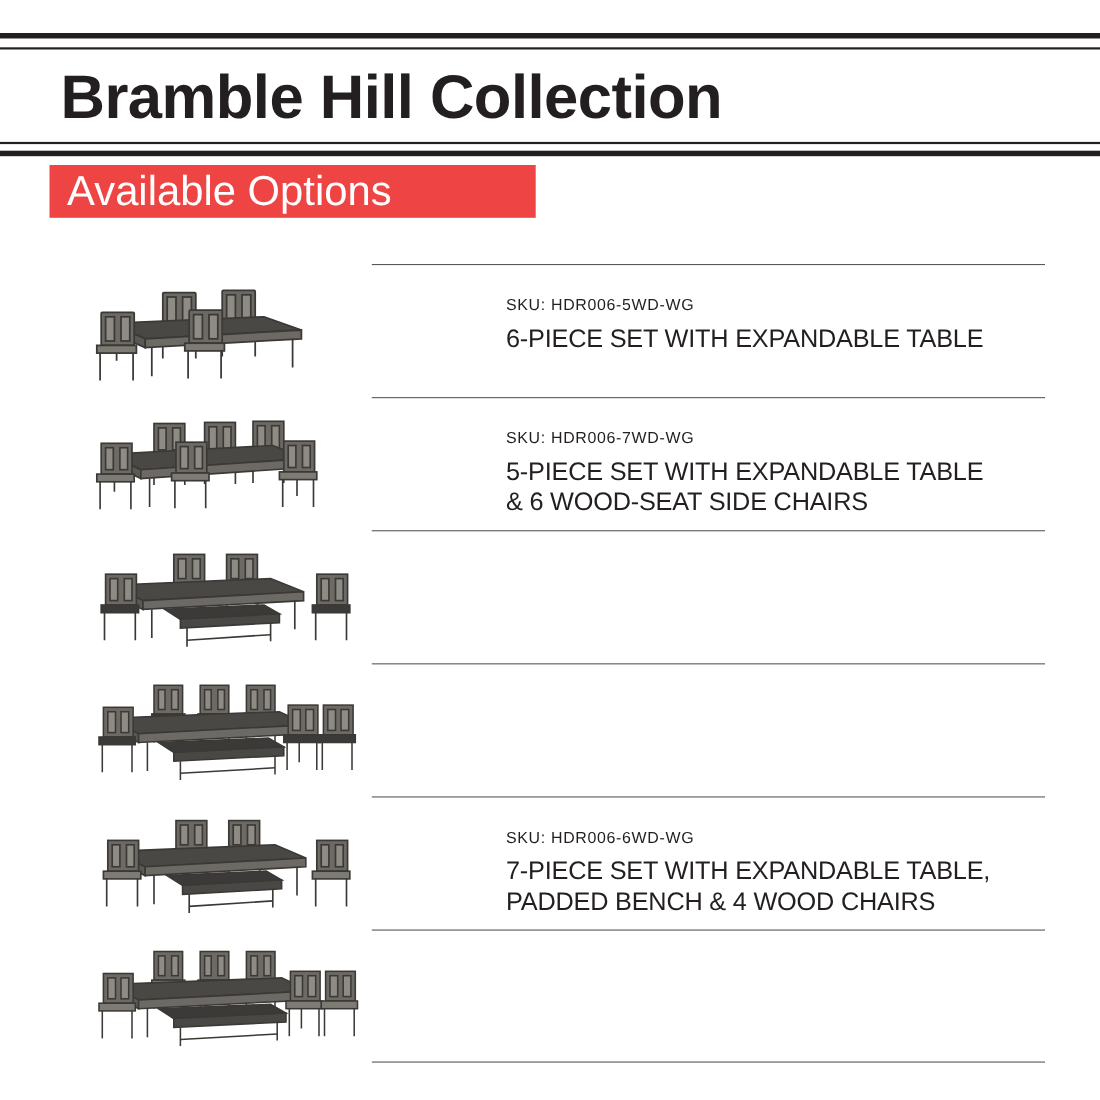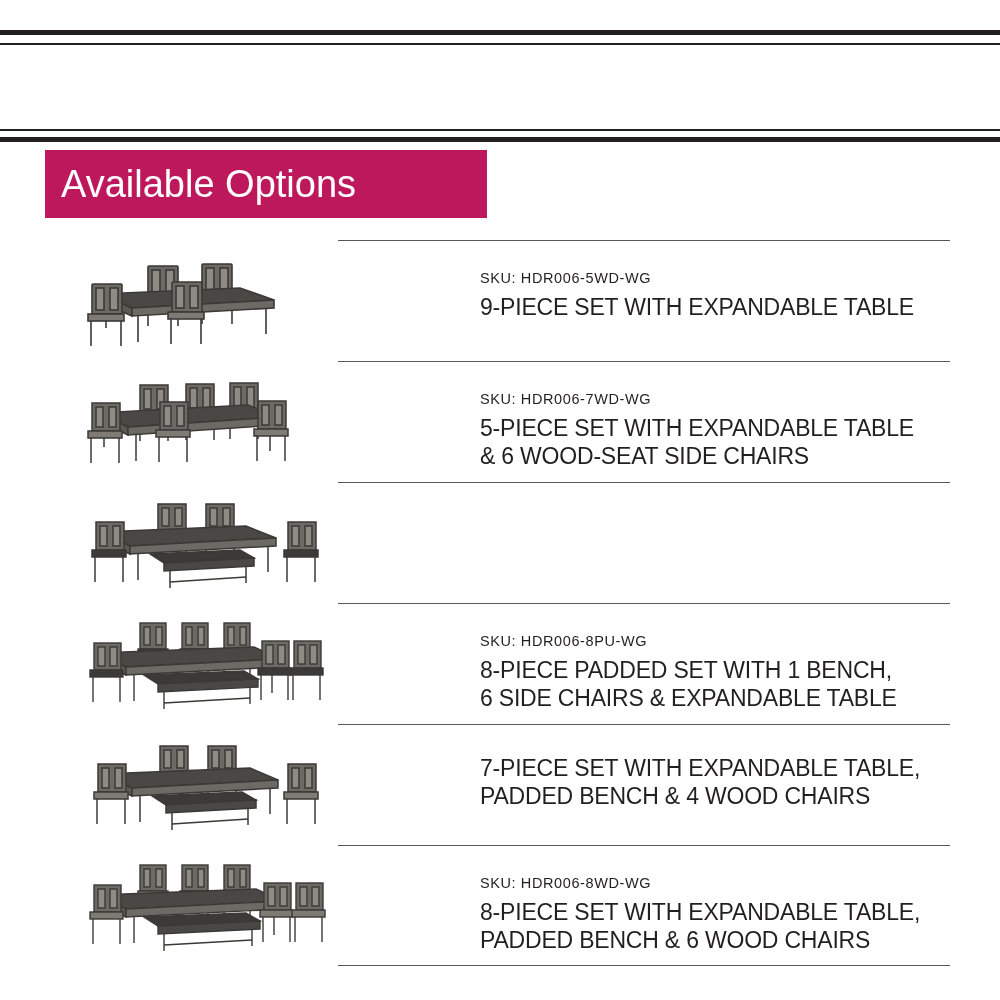--- a/index.html
+++ b/index.html
@@ -18,60 +18,61 @@
   .rule-bot-outer { position: absolute; left: 0; right: 0; top: 137px; height: 5px; background: #231f20; }
 
   .title {
     position: absolute; left: 55px; top: 52px;
     font-size: 56px; font-weight: 700; letter-spacing: -0.5px;
     color: #231f20; line-height: 72px; white-space: nowrap;
   }
 
   .options-banner {
     position: absolute; left: 45px; top: 150px;
-    width: 442px; height: 68px;
-    background: #be185d;
+    width: 442px; height: 48px;
+    background: #ef4444;
     display: flex; align-items: center;
   }
   .options-banner span {
     color: #ffffff; font-size: 38px; font-weight: 400; letter-spacing: 0px;
     padding-left: 16px;
   }
 
   
   .rows { position: absolute; left: 0; top: 240px; width: 1000px; }
   .row { position: relative; height: 121px; }
   .row .divider {
     position: absolute; left: 338px; right: 50px; top: 0; height: 1px; background: #58595b;
   }
   .row:last-child .divider-bottom {
     position: absolute; left: 338px; right: 50px; bottom: 0; height: 1px; background: #58595b;
   }
   .row .text {
-    position: absolute; left: 480px; top: 30px; right: 40px;
+    position: absolute; left: 460px; top: 30px; right: 40px;
   }
   .sku {
     font-size: 14.5px; letter-spacing: 0.6px; color: #231f20; margin-bottom: 7px;
   }
   .desc {
     font-size: 23px; line-height: 28px; color: #231f20; letter-spacing: -0.2px;
   }
 
   
   .art { position: absolute; left: 40px; top: 14px; width: 290px; height: 100px; }
   .art svg { display: block; }
 </style>
 </head>
 <body>
 
 <div class="page">
 
   <div class="rule-top-outer"></div>
   <div class="rule-top-inner"></div>
 
+  <h1 class="title">Bramble Hill Collection</h1>
 
   <div class="rule-bot-inner"></div>
   <div class="rule-bot-outer"></div>
 
   <div class="options-banner">
     <span>Available Options</span>
   </div>
 
   <div class="rows">
 
@@ -119,21 +120,21 @@
                 <rect x="150" y="32" width="8" height="22" fill="#8e8a84"></rect>
               <rect x="128" y="58" width="36" height="7" fill="#7e7a74"></rect>
               <line x1="131" y1="65" x2="131" y2="90"></line>
                 <line x1="161" y1="65" x2="161" y2="90"></line>
             </g>
           </g>
         </svg>
       </div>
       <div class="text">
         <div class="sku">SKU: HDR006-5WD-WG</div>
-        <div class="desc">9-PIECE SET WITH EXPANDABLE TABLE</div>
+        <div class="desc">6-PIECE SET WITH EXPANDABLE TABLE</div>
       </div>
     </div>
 
     <div class="row">
       <div class="divider"></div>
       <div class="art">
         <svg viewBox="0 0 290 100" width="290" height="100" aria-hidden="true">
           <g stroke="#3b3936" stroke-width="1.5" fill="none">
             <g fill="#6d6a65">
               <rect x="100" y="10" width="28" height="28"></rect>
@@ -311,25 +312,20 @@
               <rect x="254" y="24" width="27" height="27"></rect>
                 <rect x="258" y="28" width="7" height="19" fill="#8e8a84"></rect>
                 <rect x="270" y="28" width="7" height="19" fill="#8e8a84"></rect>
               <rect x="250" y="51" width="33" height="7" fill="#3c3a38"></rect>
                 <line x1="253" y1="58" x2="253" y2="83"></line>
                 <line x1="280" y1="58" x2="280" y2="83"></line>
             </g>
           </g>
         </svg>
       </div>
-      <div class="text">
-        <div class="sku">SKU: HDR006-8PU-WG</div>
-        <div class="desc">8-PIECE PADDED SET WITH 1 BENCH,</div>
-        <div class="desc">6 SIDE CHAIRS &amp; EXPANDABLE TABLE</div>
-      </div>
     </div>
 
     <div class="row">
       <div class="divider"></div>
       <div class="art">
         <svg viewBox="0 0 290 100" width="290" height="100" aria-hidden="true">
           <g stroke="#3b3936" stroke-width="1.5" fill="none">
             <g fill="#6d6a65">
               <rect x="120" y="8" width="28" height="26"></rect>
                 <rect x="124" y="12" width="7" height="18" fill="#8e8a84"></rect>
@@ -369,20 +365,21 @@
                 <rect x="252" y="30" width="7" height="20" fill="#8e8a84"></rect>
                 <rect x="265" y="30" width="7" height="20" fill="#8e8a84"></rect>
               <rect x="244" y="54" width="34" height="7" fill="#7e7a74"></rect>
                 <line x1="247" y1="61" x2="247" y2="86"></line>
                 <line x1="275" y1="61" x2="275" y2="86"></line>
             </g>
           </g>
         </svg>
       </div>
       <div class="text">
+        <div class="sku">SKU: HDR006-6WD-WG</div>
         <div class="desc">7-PIECE SET WITH EXPANDABLE TABLE,</div>
         <div class="desc">PADDED BENCH &amp; 4 WOOD CHAIRS</div>
       </div>
     </div>
 
     <div class="row">
       <div class="divider"></div>
       <div class="divider-bottom"></div>
       <div class="art">
         <svg viewBox="0 0 290 100" width="290" height="100" aria-hidden="true">
@@ -441,21 +438,16 @@
               <rect x="256" y="24" width="27" height="27"></rect>
                 <rect x="260" y="28" width="7" height="19" fill="#8e8a84"></rect>
                 <rect x="272" y="28" width="7" height="19" fill="#8e8a84"></rect>
               <rect x="252" y="51" width="33" height="7" fill="#7e7a74"></rect>
                 <line x1="255" y1="58" x2="255" y2="83"></line>
                 <line x1="282" y1="58" x2="282" y2="83"></line>
             </g>
           </g>
         </svg>
       </div>
-      <div class="text">
-        <div class="sku">SKU: HDR006-8WD-WG</div>
-        <div class="desc">8-PIECE SET WITH EXPANDABLE TABLE,</div>
-        <div class="desc">PADDED BENCH &amp; 6 WOOD CHAIRS</div>
-      </div>
     </div>
 
   </div>
 </div>
 
 </body></html>

